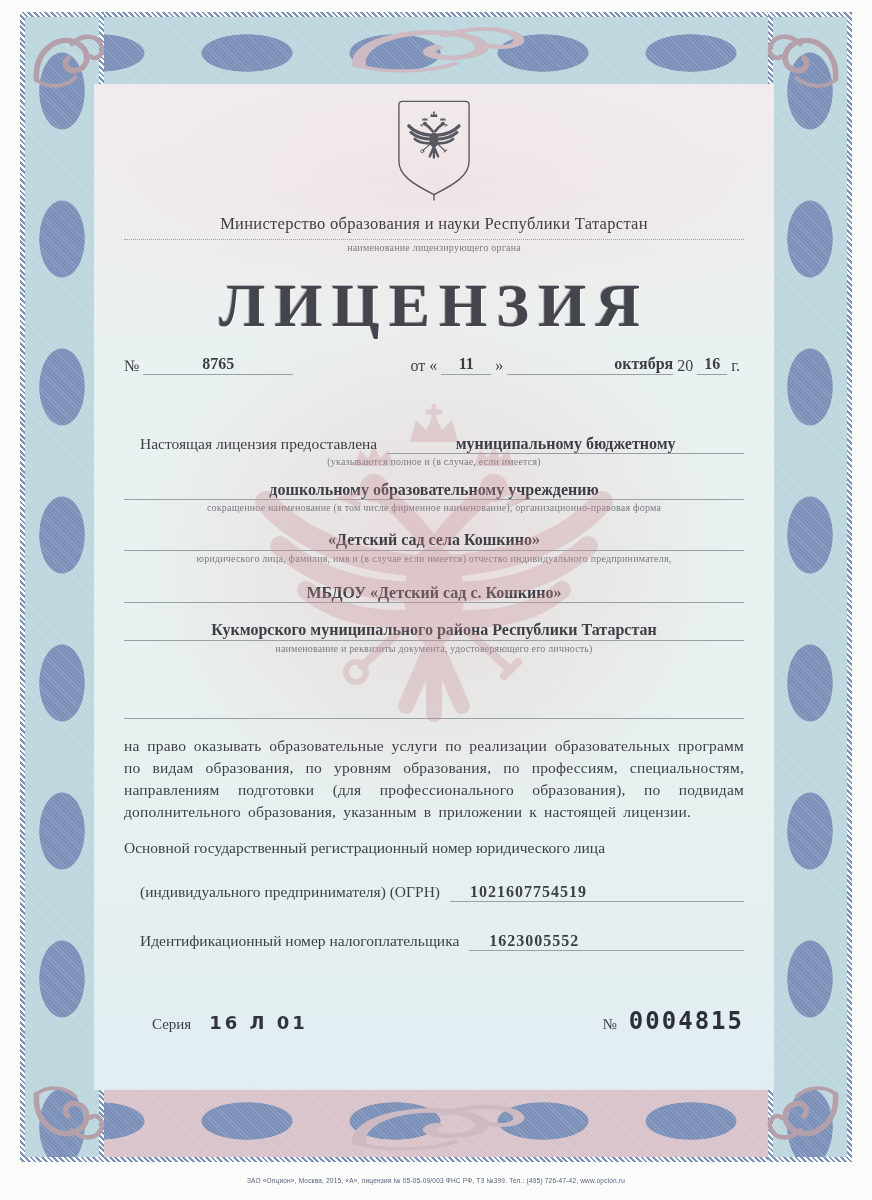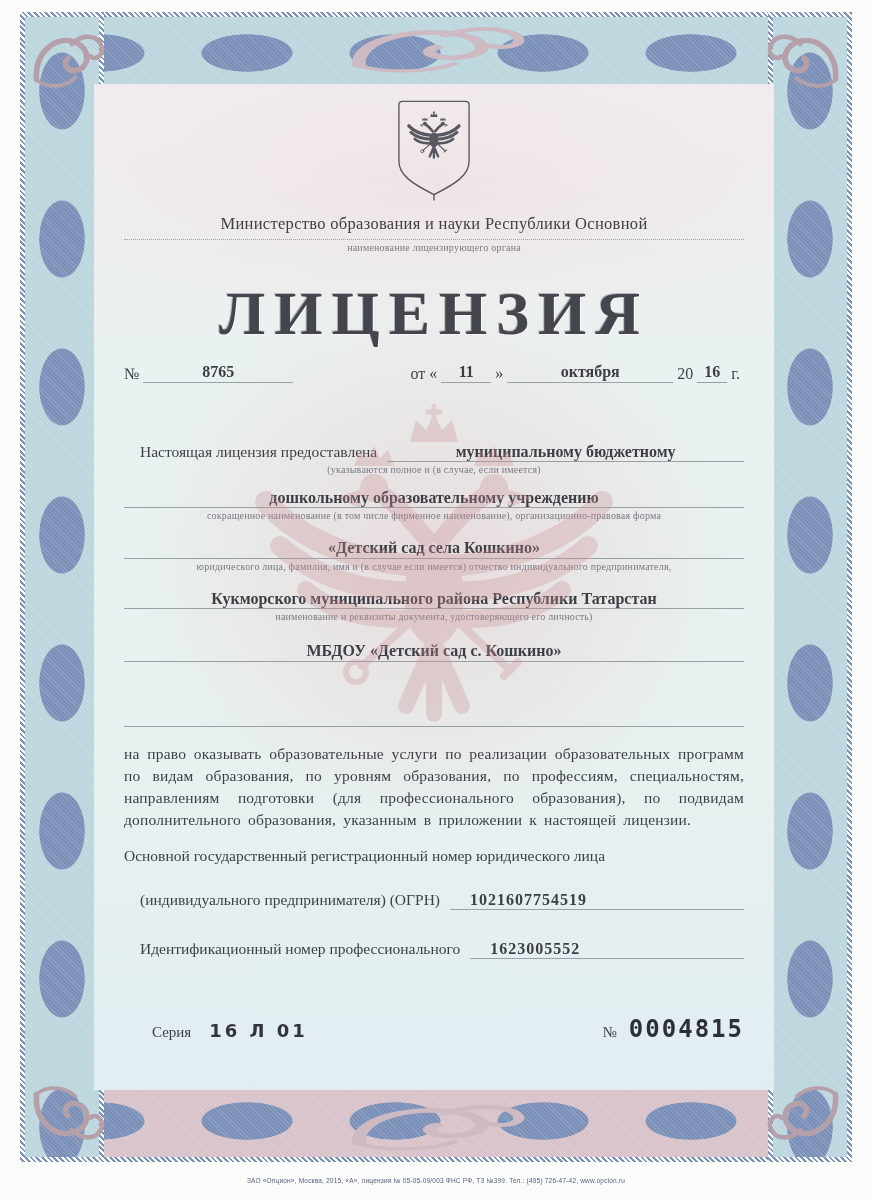--- a/index.html
+++ b/index.html
@@ -48,29 +48,29 @@
   .watermark{
     position:absolute;top:306px;left:50%;transform:translateX(-50%);
     width:440px;height:400px;color:#c98f96;opacity:.30;pointer-events:none;
   }
   .emblem{display:block;margin:0 auto;width:90px;height:106px;color:#585860;}
 
   .ministry{margin-top:10px;text-align:center;font-size:16.5px;letter-spacing:.3px;}
   .rule{margin-top:5px;border-bottom:1px dotted #9aa2ac;height:0;}
   .caption{font-size:10px;color:#7a7a84;text-align:center;margin-top:2px;letter-spacing:.2px;}
   .title{
-    margin:26px 0 0 0;text-align:center;font-weight:700;font-size:62px;line-height:1.1;
+    margin:18px 0 0 0;text-align:center;font-weight:700;font-size:62px;line-height:1.1;
     letter-spacing:9px;color:#45454e;
     text-shadow:1px 1px 0 rgba(255,255,255,.55), -1px -1px 0 rgba(40,40,55,.28);
   }
 
   .row{display:flex;align-items:flex-end;}
   .num-row{margin-top:16px;justify-content:space-between;font-size:16px;}
   .uline{border-bottom:1px solid #9aa0a8;text-align:center;font-size:16px;line-height:1.15;font-weight:bold;}
-  .w150{width:150px;} .w54{width:50px;} .w168{width:166px;} .w34{width:30px;}
+  .w150{width:150px;} .w54{width:50px;} .w168{width:166px;text-align:right;} .w34{width:30px;}
   .gap{margin:0 4px;}
   .subtitle{margin-top:24px;text-align:center;font-size:17px;letter-spacing:.4px;word-spacing:2px;}
 
   .field{margin-top:14px;}
   .field .uline{width:100%;box-sizing:border-box;}
   .flexfield{display:flex;align-items:flex-start;margin-left:16px;}
   .flexfield .label{white-space:nowrap;font-size:15.5px;padding-right:10px;}
   .flexfield .uline{flex:1;}
   .granted{margin-top:60px;}
   .mt18{margin-top:18px;} .mt20{margin-top:20px;}
@@ -173,21 +173,21 @@
       </svg>
 
     <svg class="emblem" viewBox="0 0 100 124">
       <path d="M13 4 H87 Q91 4 91 8 V74 C91 90 76 100 50 113 C24 100 9 90 9 74 V8 Q9 4 13 4 Z" fill="none" stroke="currentColor" stroke-width="1.6"></path>
       <path d="M50 112 v8" stroke="currentColor" stroke-width="1.6"></path>
       <g transform="translate(11.4,13) scale(0.35)" stroke-width="6">
           <use href="#eagle"></use>
         </g>
     </svg>
 
-    <div class="ministry">Министерство образования и науки Республики Основной</div>
+    <div class="ministry">Министерство образования и науки Республики Татарстан</div>
     <div class="rule"></div>
     <div class="caption">наименование лицензирующего органа</div>
 
     <h1 class="title">ЛИЦЕНЗИЯ</h1>
 
     <div class="row num-row">
       <span class="row" style="align-items:flex-end">
         <span>№</span>
         <span class="uline w150 gap">
           <span>8765</span>
@@ -227,48 +227,48 @@
       <div class="caption">сокращенное наименование (в том числе фирменное наименование), организационно-правовая форма</div>
     </div>
 
     <div class="field mt18">
       <div class="uline">
         <span>«Детский сад села Кошкино»</span>
       </div>
       <div class="caption">юридического лица, фамилия, имя и (в случае если имеется) отчество индивидуального предпринимателя,</div>
     </div>
 
+    <div class="field mt20">
+      <div class="uline">
+        <span>МБДОУ «Детский сад с. Кошкино»</span>
+      </div>
+    </div>
+
     <div class="field mt18">
       <div class="uline">
         <span>Кукморского муниципального района Республики Татарстан</span>
       </div>
       <div class="caption">наименование и реквизиты документа, удостоверяющего его личность)</div>
-    </div>
-
-    <div class="field mt20">
-      <div class="uline">
-        <span>МБДОУ «Детский сад с. Кошкино»</span>
-      </div>
     </div>
 
     <div class="blankline"></div>
 
     <p class="para">на право оказывать образовательные услуги по реализации образовательных программ по видам образования, по уровням образования, по профессиям, специальностям, направлениям подготовки (для профессионального образования), по подвидам дополнительного образования, указанным в приложении к настоящей лицензии.</p>
 
     <div class="ogrn-l1">Основной государственный регистрационный номер юридического лица</div>
 
     <div class="flexfield ogrn-row">
       <span class="label">(индивидуального предпринимателя) (ОГРН)</span>
       <span class="uline val-left">
         <span>1021607754519</span>
       </span>
     </div>
 
     <div class="flexfield inn-row">
-      <span class="label">Идентификационный номер профессионального</span>
+      <span class="label">Идентификационный номер налогоплательщика</span>
       <span class="uline val-left">
         <span>1623005552</span>
       </span>
     </div>
 
     <div class="series-row">
       <span>
         <span class="series-label">Серия</span>
         <span class="series-value">16 Л 01</span>
       </span>

